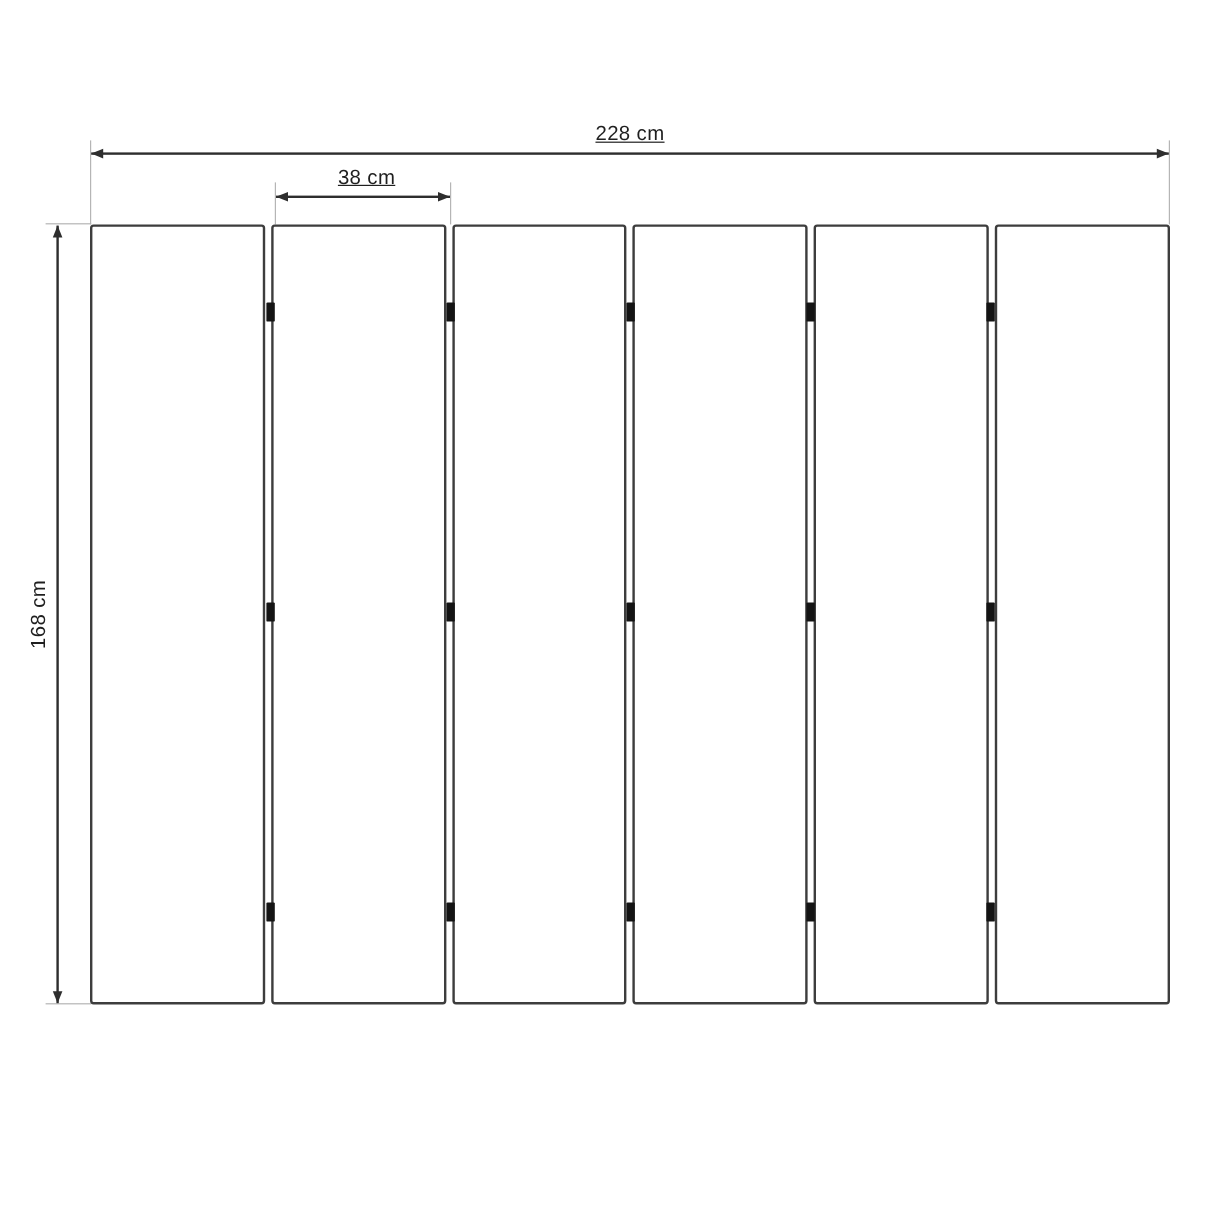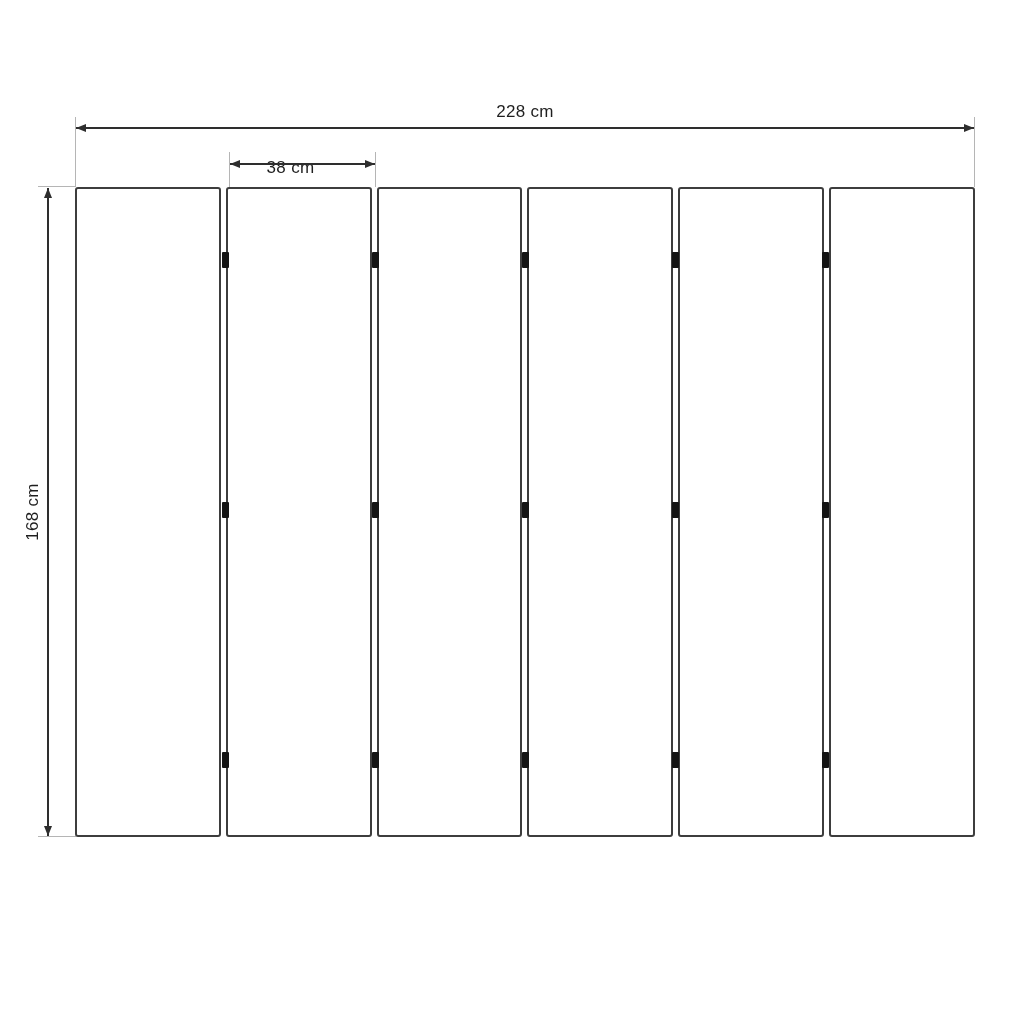--- a/index.html
+++ b/index.html
@@ -59,23 +59,24 @@
   .dim-total-line { left: 76px; top: 127px; width: 898px; }
   .dim-panel-line { left: 230px; top: 163px; width: 145px; }
   .dim-height-line { left: 47px; top: 188px; height: 648px; }
 
   .dim-label {
     position: absolute;
     font-size: 17px;
     letter-spacing: 0.3px;
     text-align: center;
     white-space: nowrap;
+    text-decoration: underline;
   }
   .dim-total-label { left: 75px; top: 102px; width: 900px; }
-  .dim-panel-label { left: 217px; top: 138px; width: 147px; margin-top: 20px; }
+  .dim-panel-label { left: 232px; top: 138px; width: 147px; }
   .dim-height-label-wrap {
     position: absolute;
     left: 10px; top: 187px;
     width: 46px; height: 650px;
     display: flex;
     align-items: center;
     justify-content: center;
   }
   .dim-height-label-wrap span {
     transform: rotate(-90deg);

